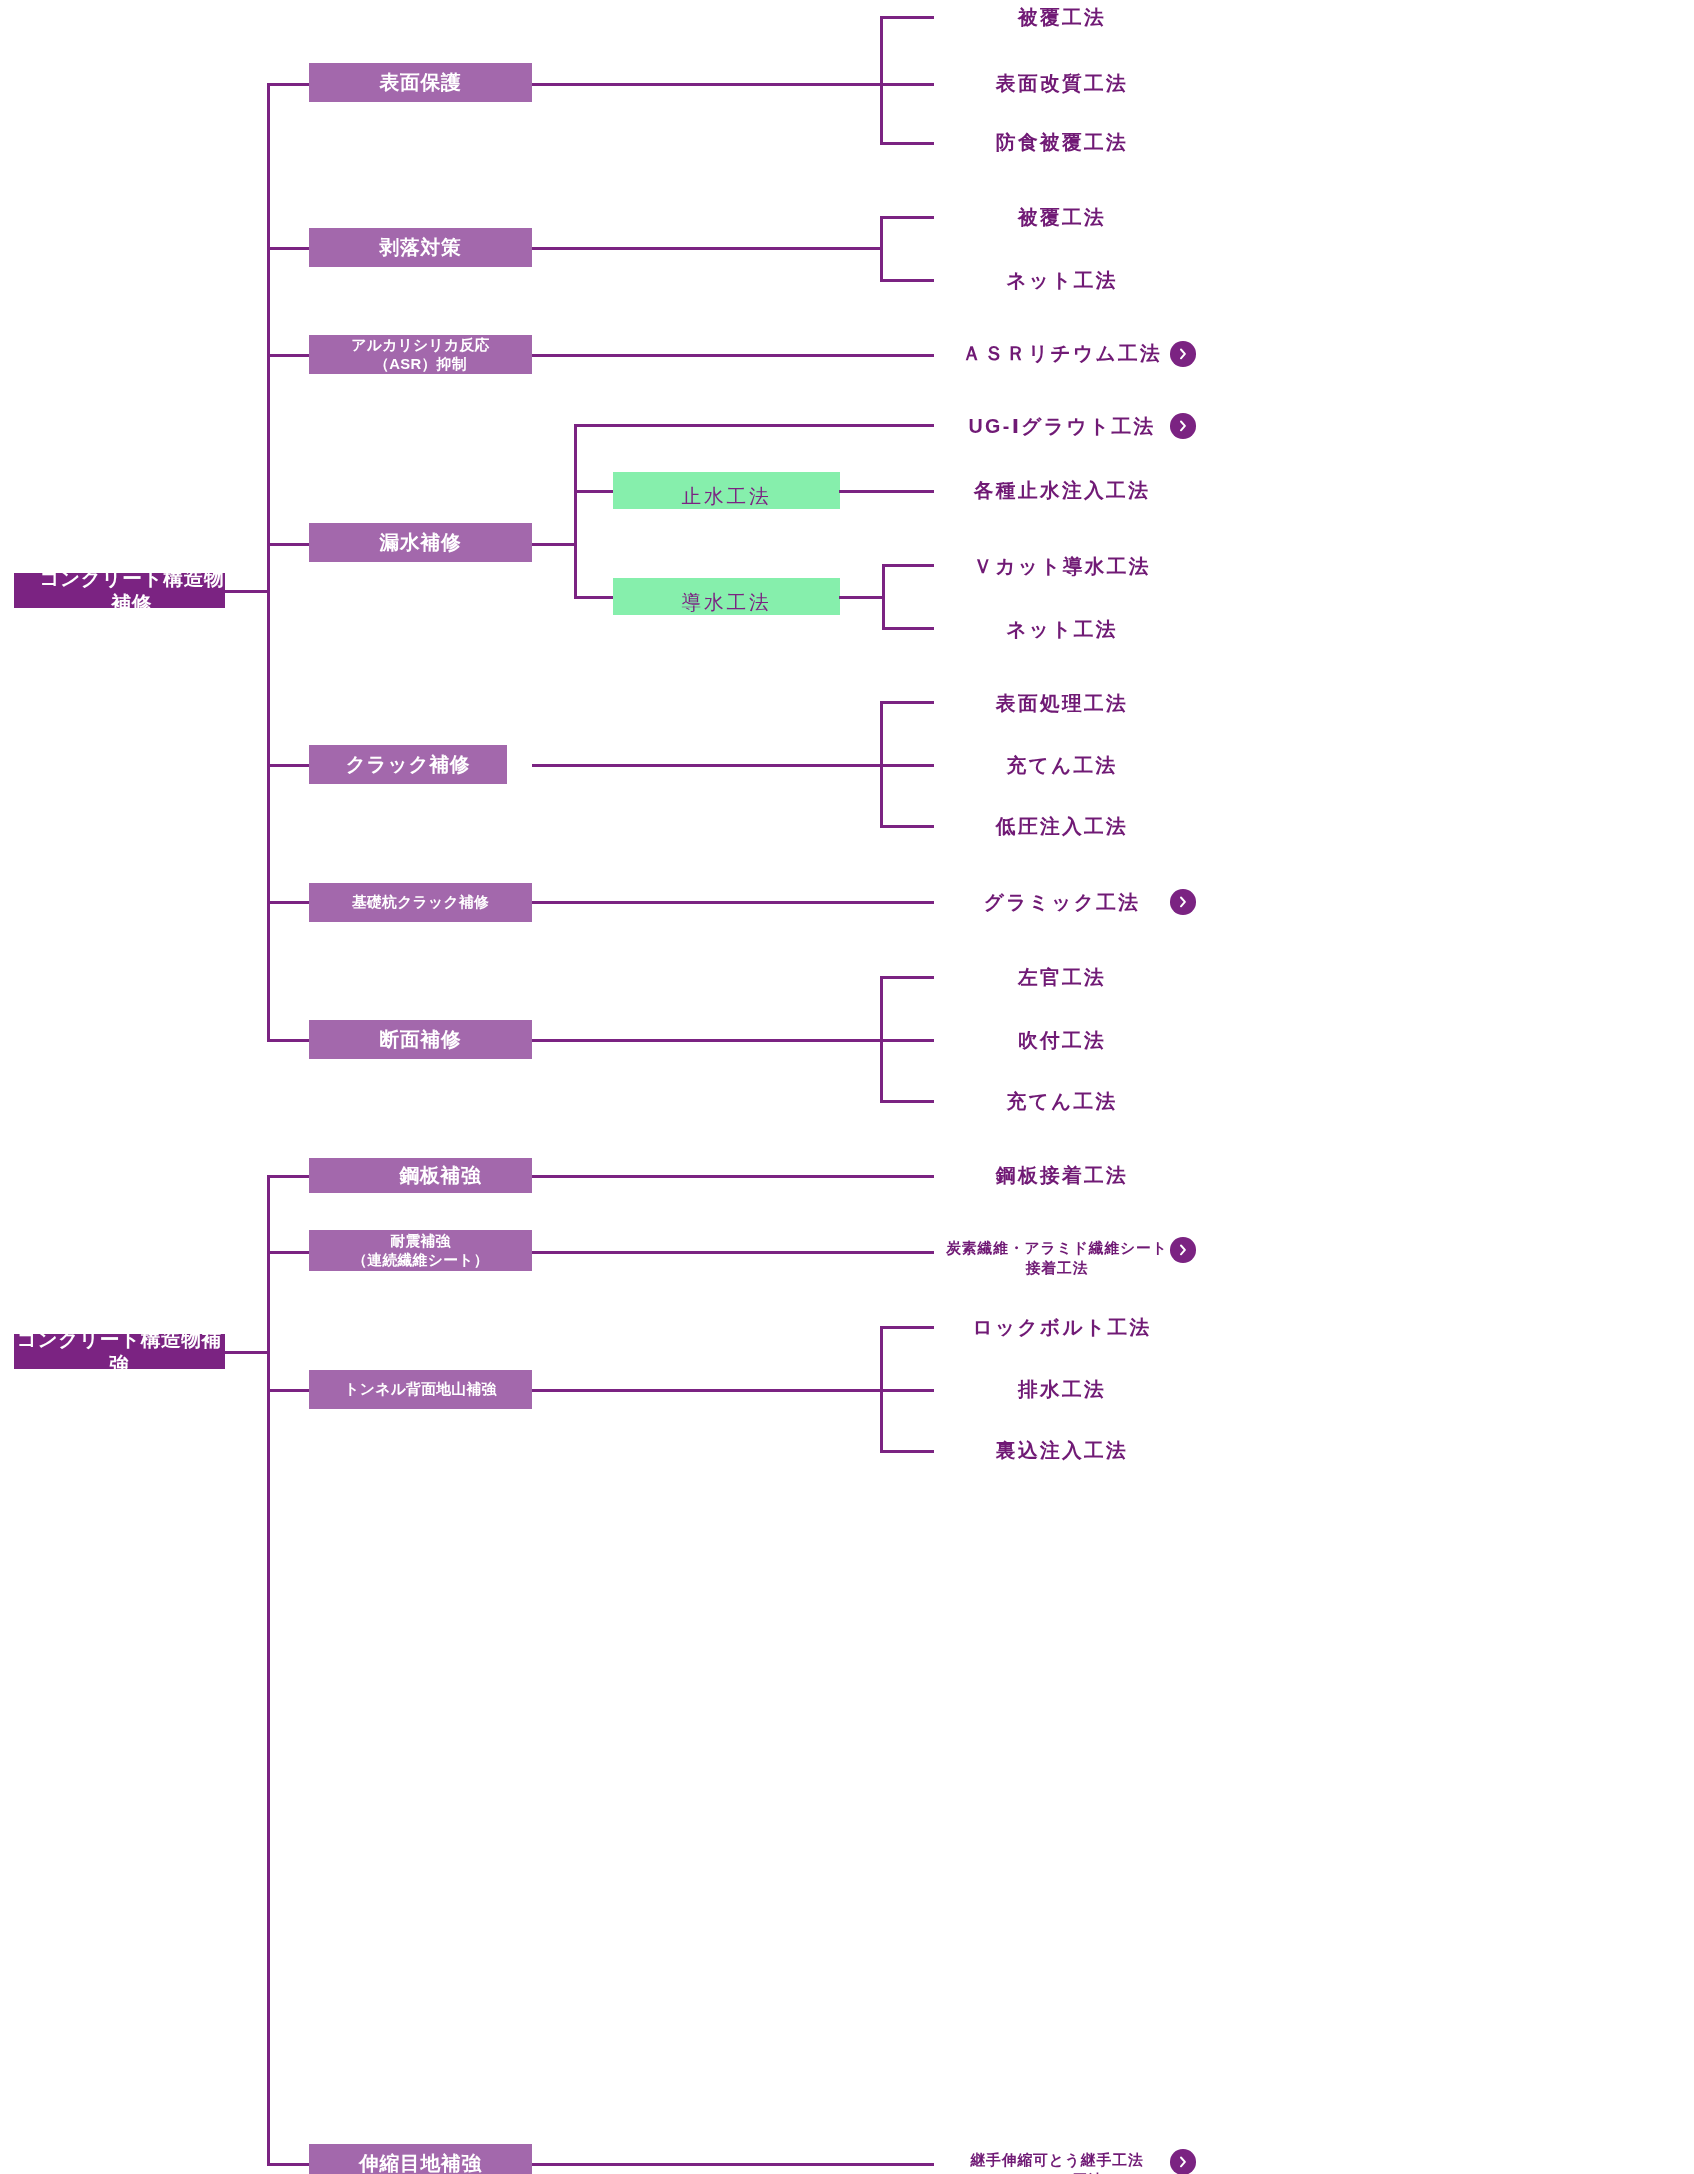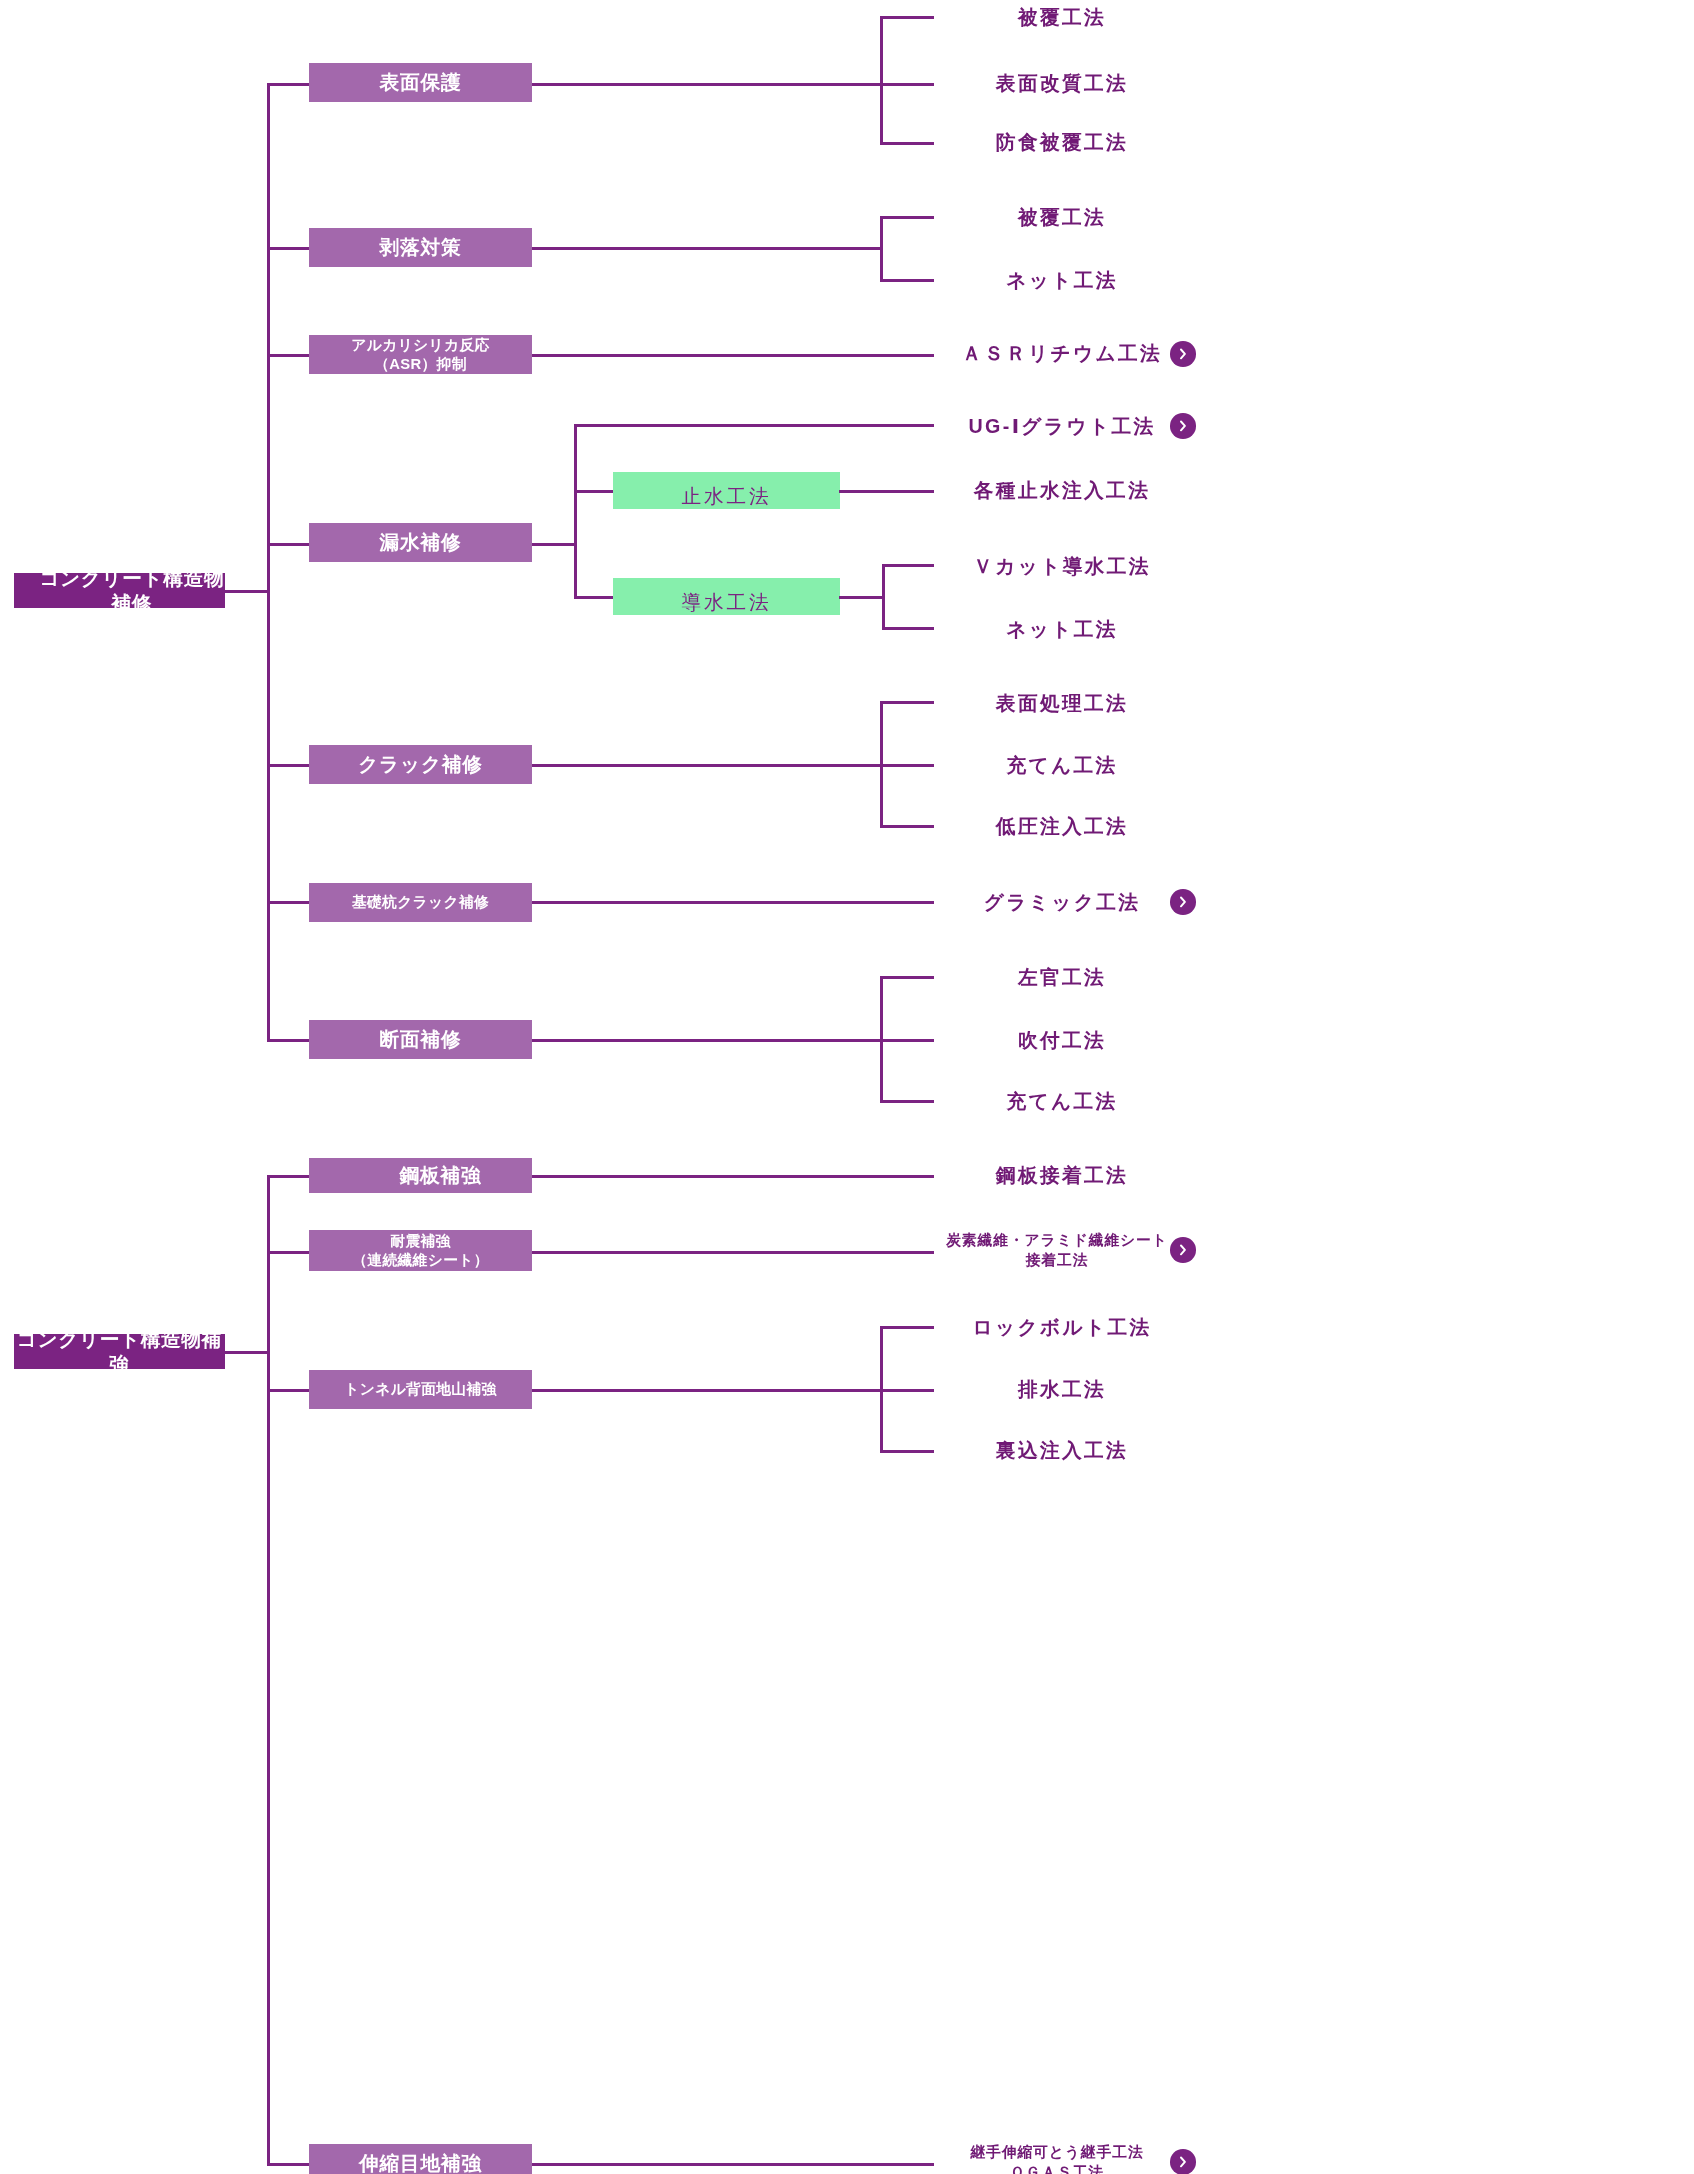--- a/index.html
+++ b/index.html
@@ -69,20 +69,21 @@
     font-weight:bold;
     font-size:19.7px;
     letter-spacing:0.12em;
     text-align:center;
     line-height:1.3;
     box-sizing:border-box;
   }
   .leaf.tiny{
     font-size:14.8px;
     letter-spacing:0.06em;
+    margin-top:8px;
   }
 
   
   .chev{
     position:absolute;
     width:25.6px;height:25.6px;
     border-radius:50%;
     background:#7B2382;
     display:flex;align-items:center;justify-content:center;
   }
@@ -186,21 +187,21 @@
   <div class="ln h" style="left:882px; top:564px; width:52px;"></div>
   <div class="ln h" style="left:882px; top:627px; width:52px;"></div>
   <div class="leaf" style="left:934px; top:549px; width:256px; height:35px;">
     <span>Ｖカット導水工法</span>
   </div>
   <div class="leaf" style="left:934px; top:612px; width:256px; height:35px;">
     <span>ネット工法</span>
   </div>
 
   <div class="ln h" style="left:267px; top:764px; width:44px;"></div>
-  <div class="node lvl2" style="left:309px; top:745px; width:223px; height:39px;">
+  <div class="node lvl2" style="left:309px; top:745px; width:198px; height:39px;">
     <span>クラック補修</span>
   </div>
   <div class="ln h" style="left:532px; top:764px; width:350px;"></div>
   <div class="ln v" style="left:880px; top:701px; height:126px;"></div>
   <div class="ln h" style="left:880px; top:701px; width:54px;"></div>
   <div class="ln h" style="left:880px; top:764px; width:54px;"></div>
   <div class="ln h" style="left:880px; top:825px; width:54px;"></div>
   <div class="leaf" style="left:934px; top:686px; width:256px; height:35px;">
     <span>表面処理工法</span>
   </div>

